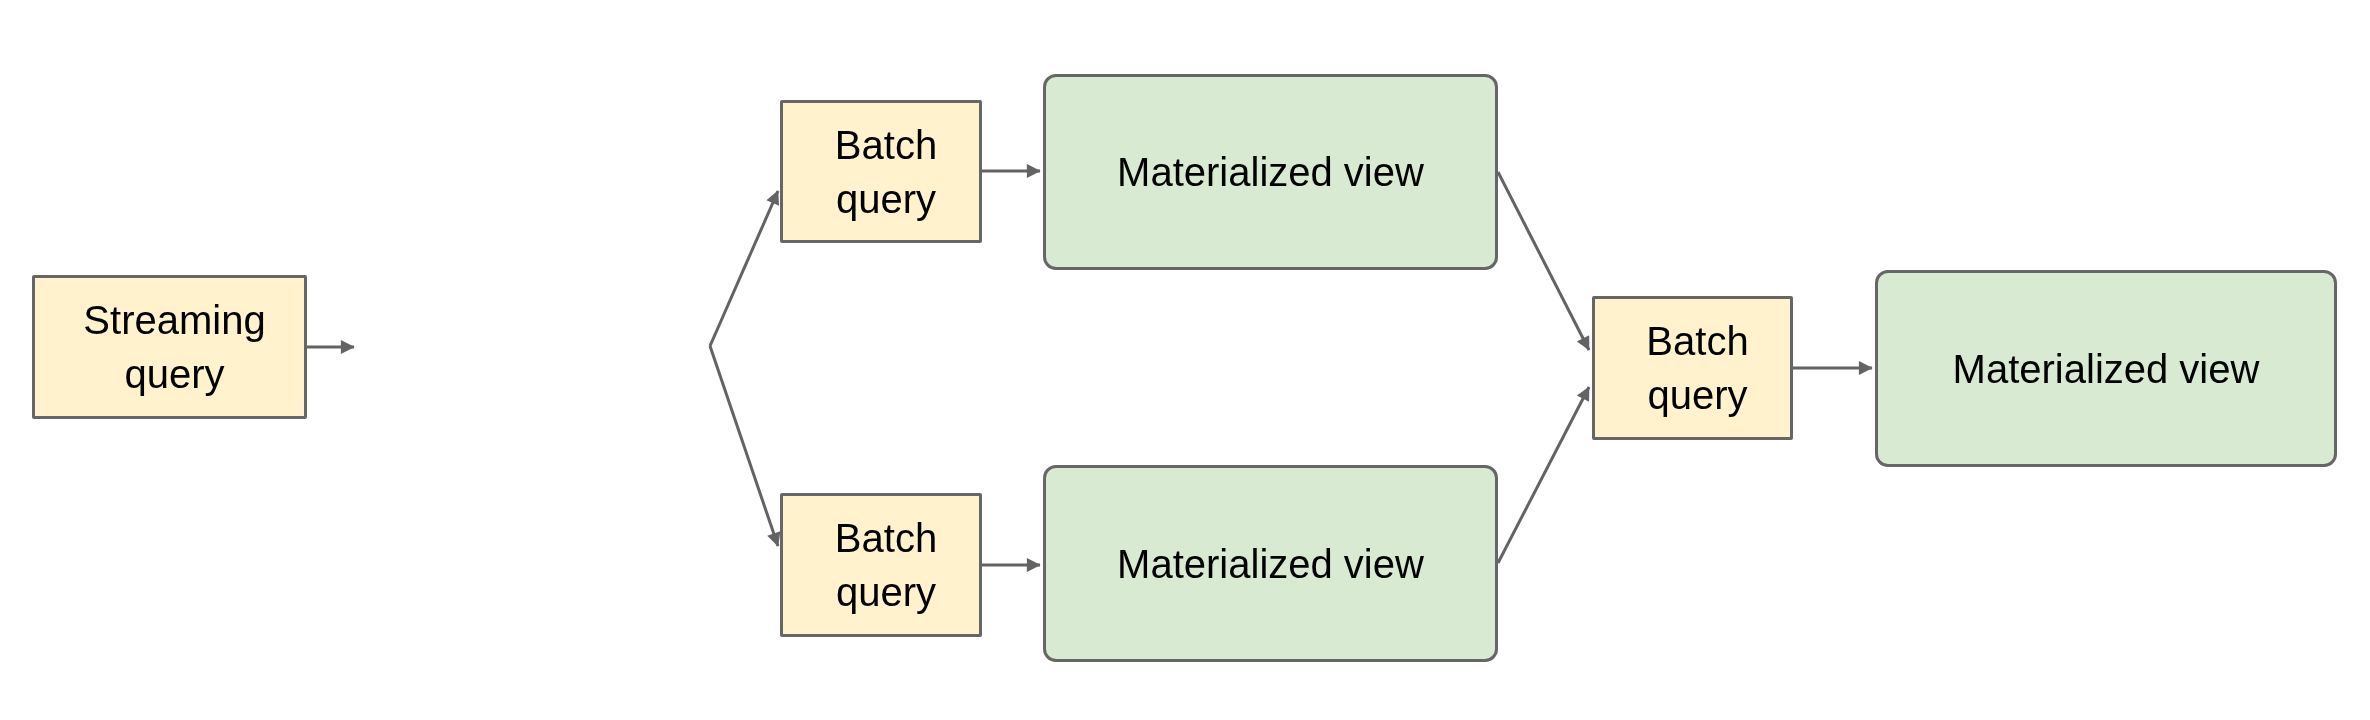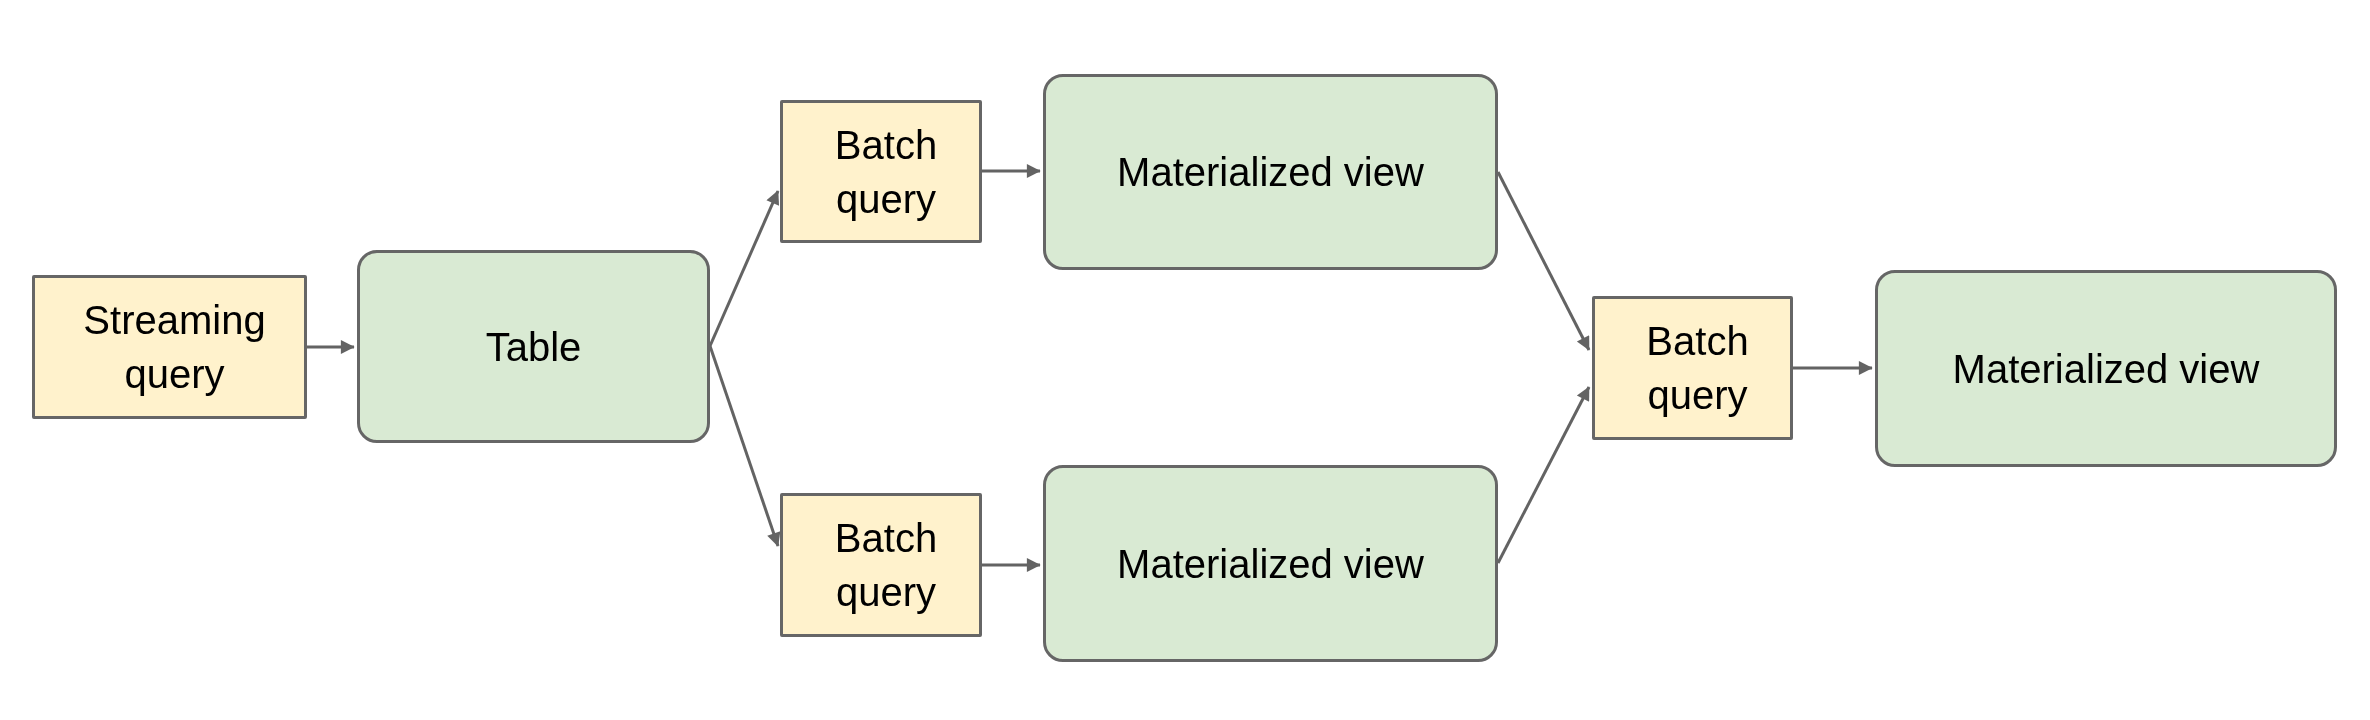--- a/index.html
+++ b/index.html
@@ -36,21 +36,21 @@
     border: 3px solid var(--node-border, #666666);
     padding: 6px 10px;
   }
   .node.process {
     background: var(--process-fill, #fff2cc);
     border-radius: 2px;
     padding-left: 20px;
   }
   .node.data {
     background: var(--data-fill, #d9ead3);
-    border-radius: 20px;
+    border-radius: 13px;
   }
 </style>
 </head>
 <body>
 
 <div id="canvas" style="width: 2370px; height: 720px; background: rgb(255, 255, 255);">
   <svg id="edge-layer" viewBox="0 0 2370 720" xmlns="http://www.w3.org/2000/svg">
       <defs>
         <marker id="arrowhead" viewBox="0 0 10 10" refX="9.5" refY="5" markerWidth="5.5" markerHeight="4.6" orient="auto-start-reverse">
           <path d="M 0 0 L 10 5 L 0 10 z" fill="#636363"></path>
@@ -61,23 +61,20 @@
       <line x1="710" y1="346" x2="778" y2="546" stroke="#636363" stroke-width="3" marker-end="url(#arrowhead)"></line>
       <line x1="982" y1="171" x2="1040" y2="171" stroke="#636363" stroke-width="3" marker-end="url(#arrowhead)"></line>
       <line x1="982" y1="565" x2="1040" y2="565" stroke="#636363" stroke-width="3" marker-end="url(#arrowhead)"></line>
       <line x1="1498" y1="172" x2="1589" y2="350" stroke="#636363" stroke-width="3" marker-end="url(#arrowhead)"></line>
       <line x1="1498" y1="563" x2="1589" y2="387" stroke="#636363" stroke-width="3" marker-end="url(#arrowhead)"></line>
       <line x1="1793" y1="368" x2="1872" y2="368" stroke="#636363" stroke-width="3" marker-end="url(#arrowhead)"></line>
     </svg>
 <div class="node process" style="left: 32px; top: 275px; width: 275px; height: 144px;">
       <span>Streaming query</span>
     </div>
-    <div class="node data" style="left: 357px; top: 250px; width: 353px; height: 193px;">
-      <span>Table</span>
-    </div>
     <div class="node process" style="left: 780px; top: 100px; width: 202px; height: 143px;">
       <span>Batch query</span>
     </div>
     <div class="node data" style="left: 1043px; top: 74px; width: 455px; height: 196px;">
       <span>Materialized view</span>
     </div>
     <div class="node process" style="left: 780px; top: 493px; width: 202px; height: 144px;">
       <span>Batch query</span>
     </div>
     <div class="node data" style="left: 1043px; top: 465px; width: 455px; height: 197px;">

